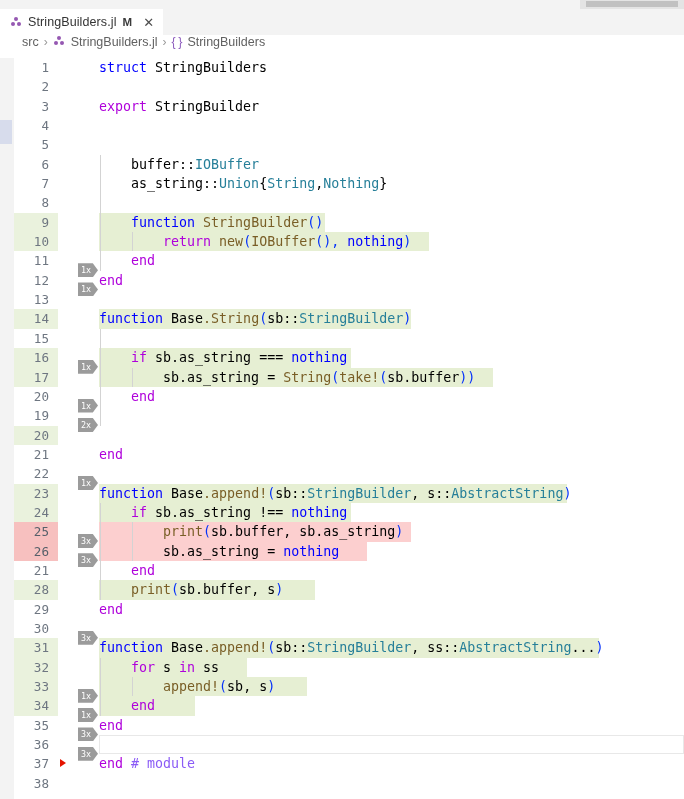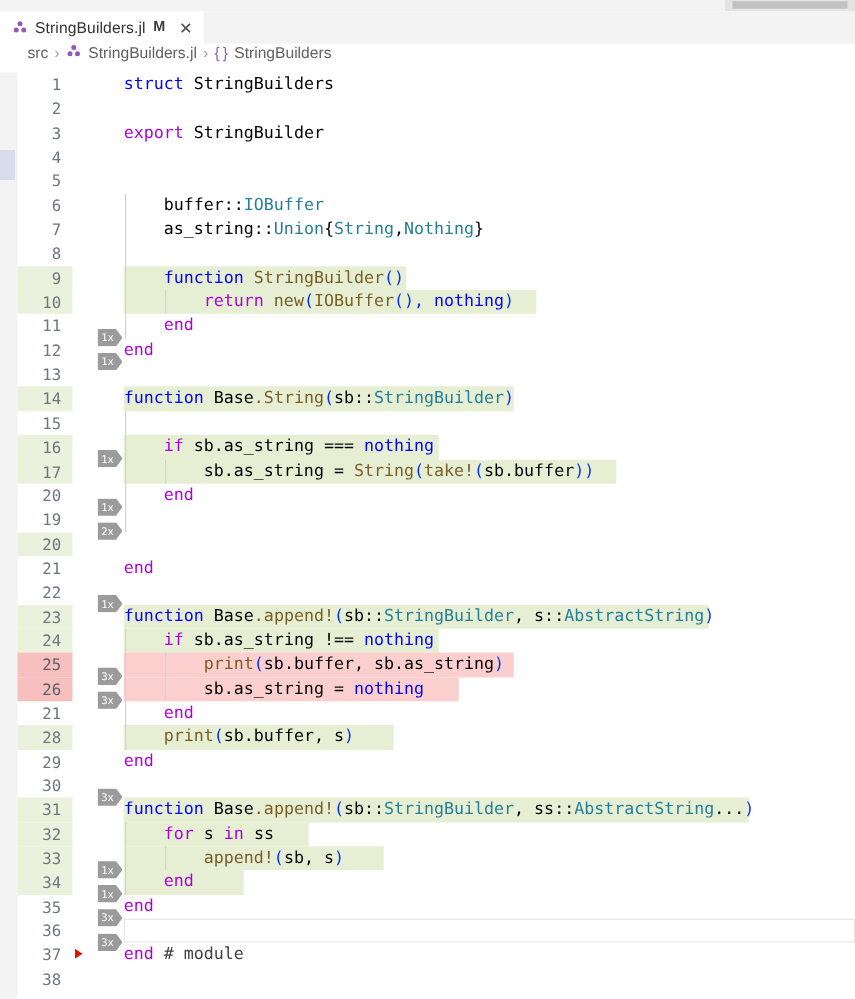--- a/index.html
+++ b/index.html
@@ -167,21 +167,21 @@
     border:1px solid #e8e8e8;
     z-index:4; pointer-events:none;
   }
 
   
   .kw   { color:#0000ff; }
   .kwc  { color:#af00db; }
   .typ  { color:#267f99; }
   .fn   { color:#795e26; }
   .brk  { color:#0431fa; }
-  .cmt  { color:#404040; }
+  .cmt  { color:#8b5cf6; }
   .plain{ color:#000000; }
 </style>
 </head>
 <body>
 
 <div id="top-strip">
   <div id="top-scroll-track">
     <div id="top-scroll-thumb"></div>
   </div>
 </div>

